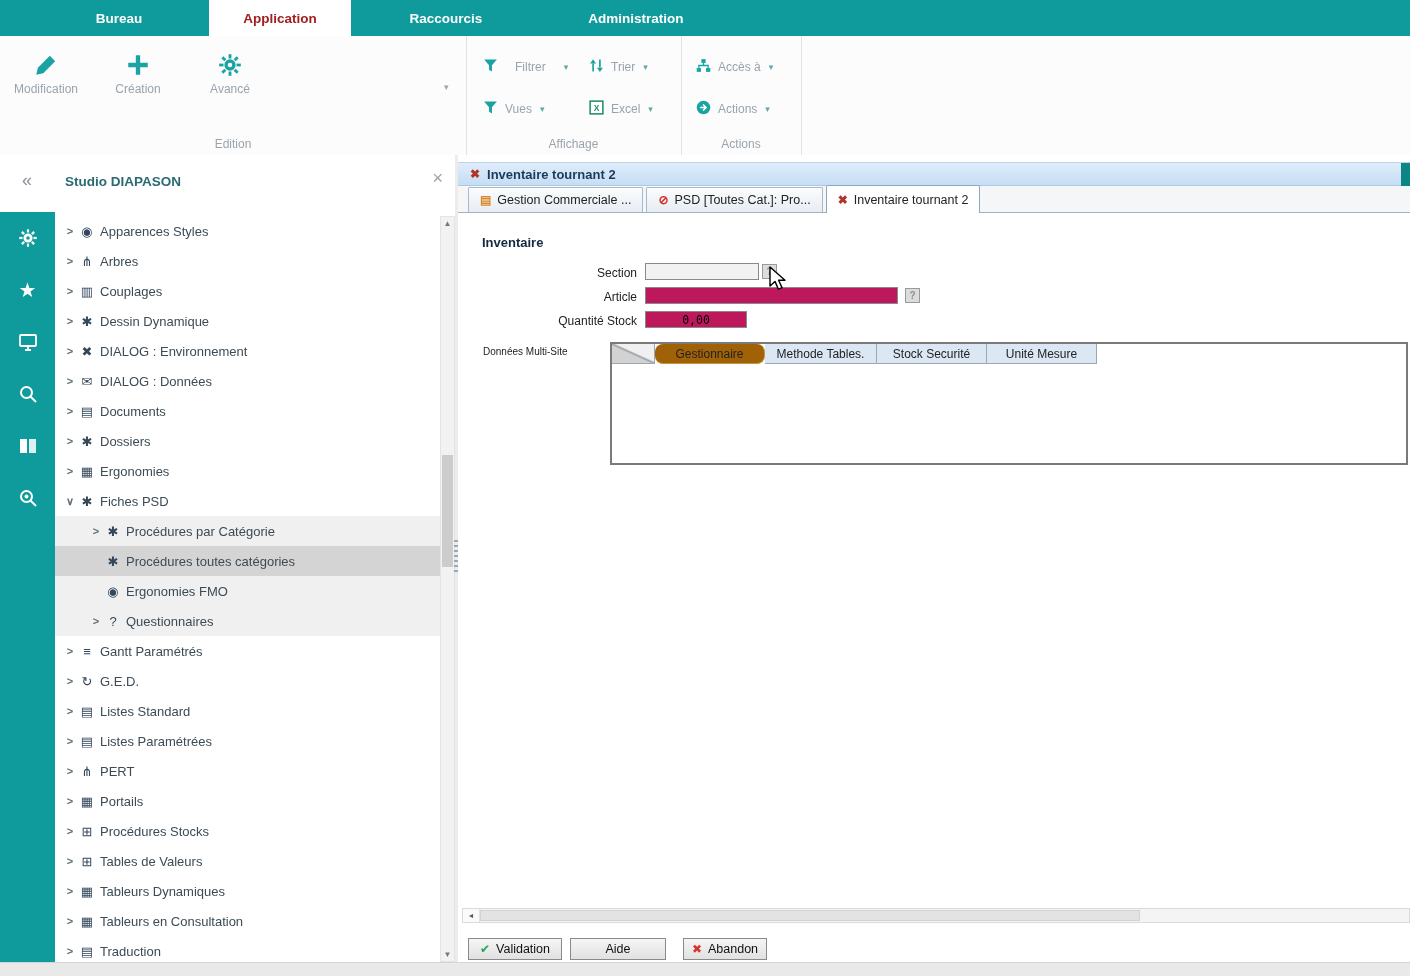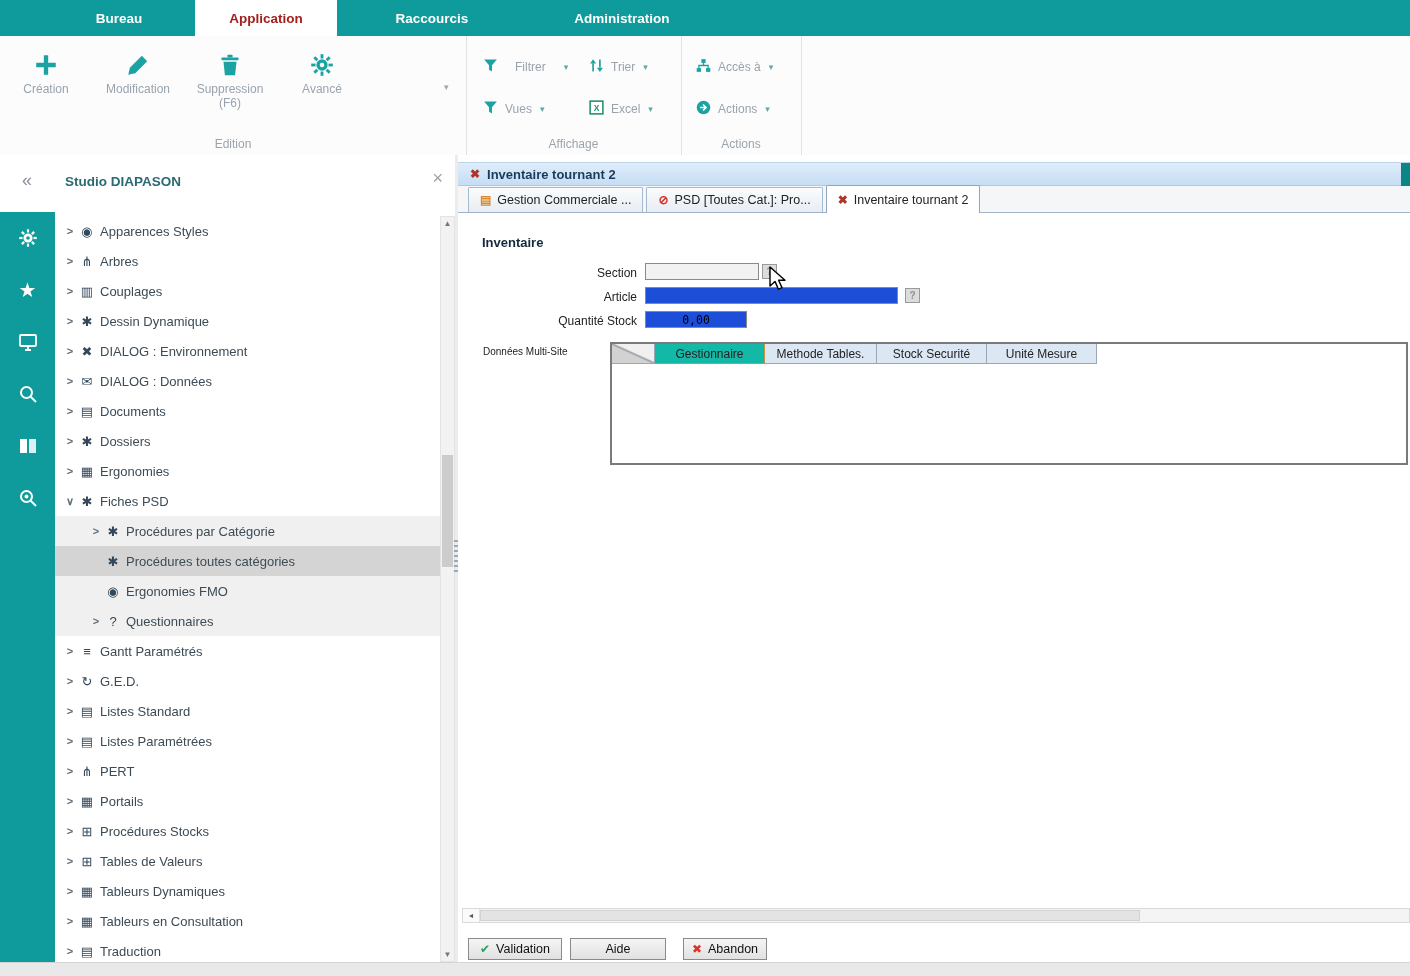--- a/index.html
+++ b/index.html
@@ -3,21 +3,21 @@
 <meta charset="utf-8">
 <style>
   html,body{margin:0;padding:0;}
   body{width:1410px;height:976px;font-family:"Liberation Sans",sans-serif;overflow:hidden;background:#fff;}
   .app{position:relative;width:1410px;height:976px;background:#fff;overflow:hidden;padding-left:36px;}
 
   
   .menubar{position:absolute;left:0;top:0;width:100%;height:36px;background:#0F9B9B;display:flex;align-items:stretch;}
   .menu-item{display:flex;align-items:center;justify-content:center;color:#FFF;font-size:13.5px;font-weight:bold;cursor:default;}
   .mi-bureau{width:120px;margin-left:59px;}
-  .mi-application{width:142px;margin-left:16px;background:#FFF;color:#A32020;text-align:center;}
+  .mi-application{width:142px;margin-left:30px;background:#FFF;color:#A32020;text-align:center;}
   .mi-raccourcis{width:120px;margin-left:35px;}
   .mi-admin{width:170px;margin-left:45px;}
 
   
   .ribbon{position:absolute;top:36px;left:0;width:100%;height:119px;background:#FCFCFC;border-bottom:1px solid #ECECEC;}
   .rgroup{position:absolute;top:0;height:119px;border-right:1px solid #E2E2E2;}
   .rg-edition{left:0;width:466px;display:flex;}
   .rg-affichage{left:466px;width:215px;}
   .rg-actions{left:681px;width:120px;}
   .rg-label{position:absolute;bottom:4px;left:0;width:100%;text-align:center;color:#9AA4AE;font-size:12px;}
@@ -64,33 +64,33 @@
   .doc-tabs{position:absolute;top:31px;left:0;right:0;height:27px;border-bottom:1px solid #9FB2C6;background:#F5F6F8;display:flex;align-items:flex-end;padding-left:10px;box-sizing:border-box;}
   .dtab{height:24px;display:flex;align-items:center;gap:6px;padding:0 11px;font-size:12.5px;color:#222;background:linear-gradient(#FBFCFD,#E7EDF4);border:1px solid #A6BACD;border-bottom:none;margin-right:3px;border-radius:2px 2px 0 0;cursor:default;white-space:nowrap;}
   .dtab.active{background:#FFF;height:27px;position:relative;z-index:2;margin-bottom:-1px;border-color:#8FA6BC;}
   .dtab .ti{font-size:12px;font-weight:bold;line-height:1;}
   .ti-books{color:#D98A2B;} .ti-forbid{color:#D72C1E;} .ti-tools{color:#B03528;}
 
   .doc-body{position:absolute;top:58px;left:0;right:0;bottom:0;background:#FFF;}
   .group-title{position:absolute;left:24px;top:22px;font-weight:bold;font-size:13px;color:#13293E;}
   .frm-label{position:absolute;left:24px;width:155px;font-size:12px;color:#222;text-align:right;}
   .fl-section{top:53px;} .fl-article{top:77px;} .fl-qty{top:101px;}
-  .inp{position:absolute;height:17px;border:1px solid #8A8A8A;font-size:12px;padding:0 3px;box-sizing:border-box;background:#1d4ed8;font-family:inherit;outline:none;}
+  .inp{position:absolute;height:17px;border:1px solid #8A8A8A;font-size:12px;padding:0 3px;box-sizing:border-box;background:#be185d;font-family:inherit;outline:none;}
   .inp-section{left:187px;top:50px;width:114px;background:#F2F2F2;}
   .inp-article{left:187px;top:74px;width:253px;}
   .inp-qty{left:187px;top:98px;width:102px;text-align:center;font-family:"DejaVu Sans Mono",monospace;font-size:11.5px;}
   .help-btn{position:absolute;width:15px;height:15px;border:1px solid #9A9A9A;background:#DCDCDC;color:#8F8F8F;font-size:10px;font-weight:bold;display:flex;align-items:center;justify-content:center;box-sizing:border-box;cursor:default;}
   .hb-section{left:304px;top:51px;} .hb-article{left:447px;top:75px;}
   .multisite-label{position:absolute;left:25px;top:133px;font-size:10px;color:#222;}
 
   .ms-table{position:absolute;left:152px;top:129px;width:798px;height:123px;border:2px solid #7A7A7A;box-sizing:border-box;background:#FFF;}
   .ms-head{display:flex;height:20px;}
   .ms-corner{width:43px;height:20px;box-sizing:border-box;border-right:1px solid #9AA7B5;border-bottom:1px solid #9AA7B5;background:linear-gradient(to top right,#D2D2D2 45%,#98A0A8 50%,#F0F0F0 55%);}
   .ms-th{height:20px;box-sizing:border-box;border-right:1px solid #9AA7B5;border-bottom:1px solid #9AA7B5;background:#DCE7F4;font-size:12px;color:#222;display:flex;align-items:center;justify-content:center;cursor:default;}
-  .ms-th.sel{background:#14b8a6;border-color:#C09544;}
+  .ms-th.sel{background:#a16207;border-color:#C09544;border-radius:8px;}
   .w110{width:110px;} .w112{width:112px;}
 
   .h-scroll{position:absolute;left:4px;right:0;top:695px;height:15px;background:#F4F4F4;border:1px solid #DADADA;box-sizing:border-box;}
   .hs-left{position:absolute;left:0;top:0;width:16px;height:13px;display:flex;align-items:center;justify-content:center;font-size:7px;color:#555;border-right:1px solid #E2E2E2;background:#FAFAFA;cursor:default;}
   .hs-thumb{position:absolute;left:17px;top:1px;height:11px;width:660px;background:#E3E3E3;border:1px solid #D2D2D2;box-sizing:border-box;}
 
   .fbtn{position:absolute;top:725px;height:22px;box-sizing:border-box;border:1px solid #8A8A8A;background:linear-gradient(#F5F5F5,#E1E1E1);font-size:12.5px;color:#111;display:flex;align-items:center;justify-content:center;gap:6px;cursor:default;}
   .fb-validation{left:10px;width:94px;} .fb-aide{left:112px;width:96px;} .fb-abandon{left:225px;width:84px;}
   .fb-check{color:#2AA05A;font-size:12px;} .fb-x{color:#D9342B;font-size:12px;}
 
@@ -106,48 +106,35 @@
   <div class="menubar">
     <div class="menu-item mi-bureau">Bureau</div>
     <div class="menu-item mi-application">Application</div>
     <div class="menu-item mi-raccourcis">Raccourcis</div>
     <div class="menu-item mi-admin">Administration</div>
   </div>
 
   <div class="ribbon">
 
     <div class="rgroup rg-edition">
+      <div class="bigbtn">
+        <span class="ricon">
+          <svg width="26" height="26" viewBox="0 0 24 24">
+              <path d="M15.5 3.5l5 5L9.5 19.5 3 21l1.5-6.5z" fill="#1BA3A3"></path>
+            </svg>
+        </span>
+        <span>Modification</span>
+      </div>
       <div class="bigbtn">
         <span class="ricon">
           <svg width="26" height="26" viewBox="0 0 24 24">
               <path d="M10 3h4v7h7v4h-7v7h-4v-7H3v-4h7z" fill="#1BA3A3"></path>
             </svg>
         </span>
         <span>Création</span>
-      </div>
-      <div class="bigbtn">
-        <span class="ricon">
-          <svg width="26" height="26" viewBox="0 0 24 24">
-              <path d="M15.5 3.5l5 5L9.5 19.5 3 21l1.5-6.5z" fill="#1BA3A3"></path>
-            </svg>
-        </span>
-        <span>Modification</span>
-      </div>
-      <div class="bigbtn">
-        <span class="ricon">
-          <svg width="26" height="26" viewBox="0 0 24 24">
-              <g fill="#1BA3A3">
-                <rect x="4" y="5" width="16" height="2.5" rx="1"></rect>
-                <rect x="9.5" y="2.5" width="5" height="2.5" rx="1"></rect>
-                <path d="M6 9h12l-1.3 12.5H7.3z"></path>
-              </g>
-            </svg>
-        </span>
-        <span>Suppression</span>
-        <span>(F6)</span>
       </div>
       <div class="bigbtn">
         <span class="ricon">
           <svg width="26" height="26" viewBox="0 0 24 24">
               <g fill="#1BA3A3">
                 <circle cx="12" cy="12" r="5.2"></circle>
               </g>
               <g stroke="#1BA3A3" stroke-width="2.6">
                 <line x1="12" y1="2" x2="12" y2="6"></line>
                 <line x1="12" y1="18" x2="12" y2="22"></line>

